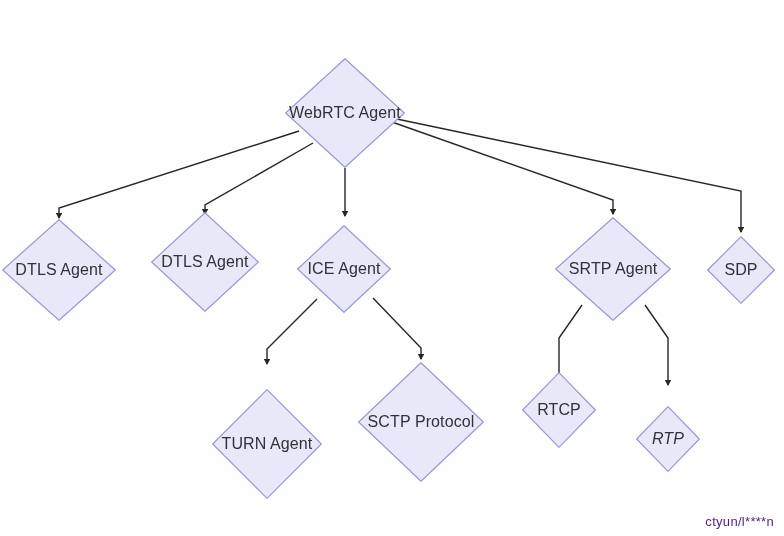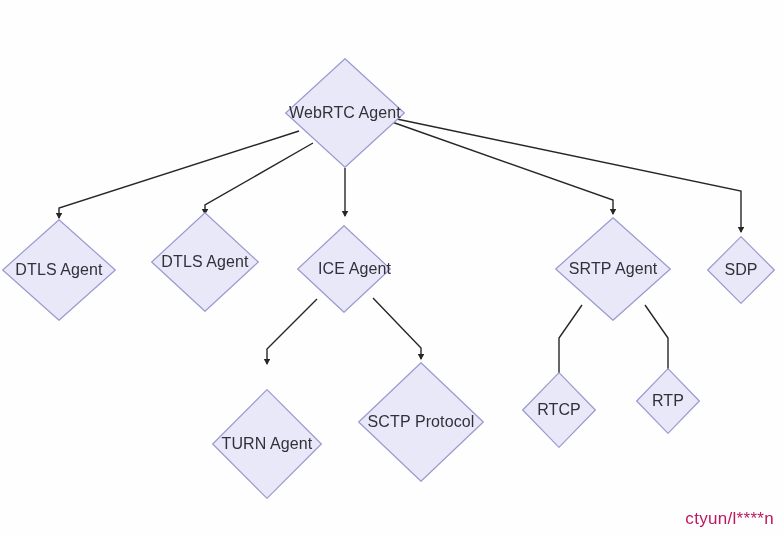--- a/index.html
+++ b/index.html
@@ -48,22 +48,22 @@
     line-height: 1;
     letter-spacing: 0.1px;
     white-space: nowrap;
     text-align: center;
     pointer-events: none;
   }
   #watermark {
     position: absolute;
     right: 10px;
     bottom: 7px;
-    color: #be185d;
-    font-size: 17px;
+    color: #4c1d95;
+    font-size: 13px;
     letter-spacing: 0.3px;
     white-space: nowrap;
   }
 </style>
 </head>
 <body>
 
 <div id="diagram-root">
 
   <svg id="edge-layer" viewBox="0 0 784 536">
@@ -97,21 +97,21 @@
           <polygon points="57,0.7 113.3,51 57,101.3 0.7,51" fill="#e8e8f8" stroke="#9a9ad0" stroke-width="1.2"></polygon>
         </svg>
         <span class="node-label">DTLS Agent</span>
       </div>
       <div class="node" style="left: 151px; top: 212px; width: 108px; height: 100px;">
         <svg class="node-shape" viewBox="0 0 108 100">
           <polygon points="54,0.7 107.3,50 54,99.3 0.7,50" fill="#e8e8f8" stroke="#9a9ad0" stroke-width="1.2"></polygon>
         </svg>
         <span class="node-label">DTLS Agent</span>
       </div>
-      <div class="node" style="left: 297px; top: 225px; width: 94px; height: 88px; justify-content: flex-end;">
+      <div class="node" style="left: 297px; top: 225px; width: 94px; height: 88px;">
         <svg class="node-shape" viewBox="0 0 94 88">
           <polygon points="47,0.7 93.3,44 47,87.3 0.7,44" fill="#e8e8f8" stroke="#9a9ad0" stroke-width="1.2"></polygon>
         </svg>
         <span class="node-label">ICE Agent</span>
       </div>
       <div class="node" style="left: 555px; top: 217px; width: 116px; height: 104px;">
         <svg class="node-shape" viewBox="0 0 116 104">
           <polygon points="58,0.7 115.3,52 58,103.3 0.7,52" fill="#e8e8f8" stroke="#9a9ad0" stroke-width="1.2"></polygon>
         </svg>
         <span class="node-label">SRTP Agent</span>
@@ -133,21 +133,21 @@
           <polygon points="63,0.7 125.3,60 63,119.3 0.7,60" fill="#e8e8f8" stroke="#9a9ad0" stroke-width="1.2"></polygon>
         </svg>
         <span class="node-label">SCTP Protocol</span>
       </div>
       <div class="node" style="left: 522px; top: 372px; width: 74px; height: 76px;">
         <svg class="node-shape" viewBox="0 0 74 76">
           <polygon points="37,0.7 73.3,38 37,75.3 0.7,38" fill="#e8e8f8" stroke="#9a9ad0" stroke-width="1.2"></polygon>
         </svg>
         <span class="node-label">RTCP</span>
       </div>
-      <div class="node" style="left: 636px; top: 368px; width: 64px; height: 66px;">
+      <div class="node" style="left: 636px; top: 406px; width: 64px; height: 66px; font-style: italic;">
         <svg class="node-shape" viewBox="0 0 64 66">
           <polygon points="32,0.7 63.3,33 32,65.3 0.7,33" fill="#e8e8f8" stroke="#9a9ad0" stroke-width="1.2"></polygon>
         </svg>
         <span class="node-label">RTP</span>
       </div>
     </div>
 
   <div id="watermark">ctyun/l****n</div>
 </div>
 

